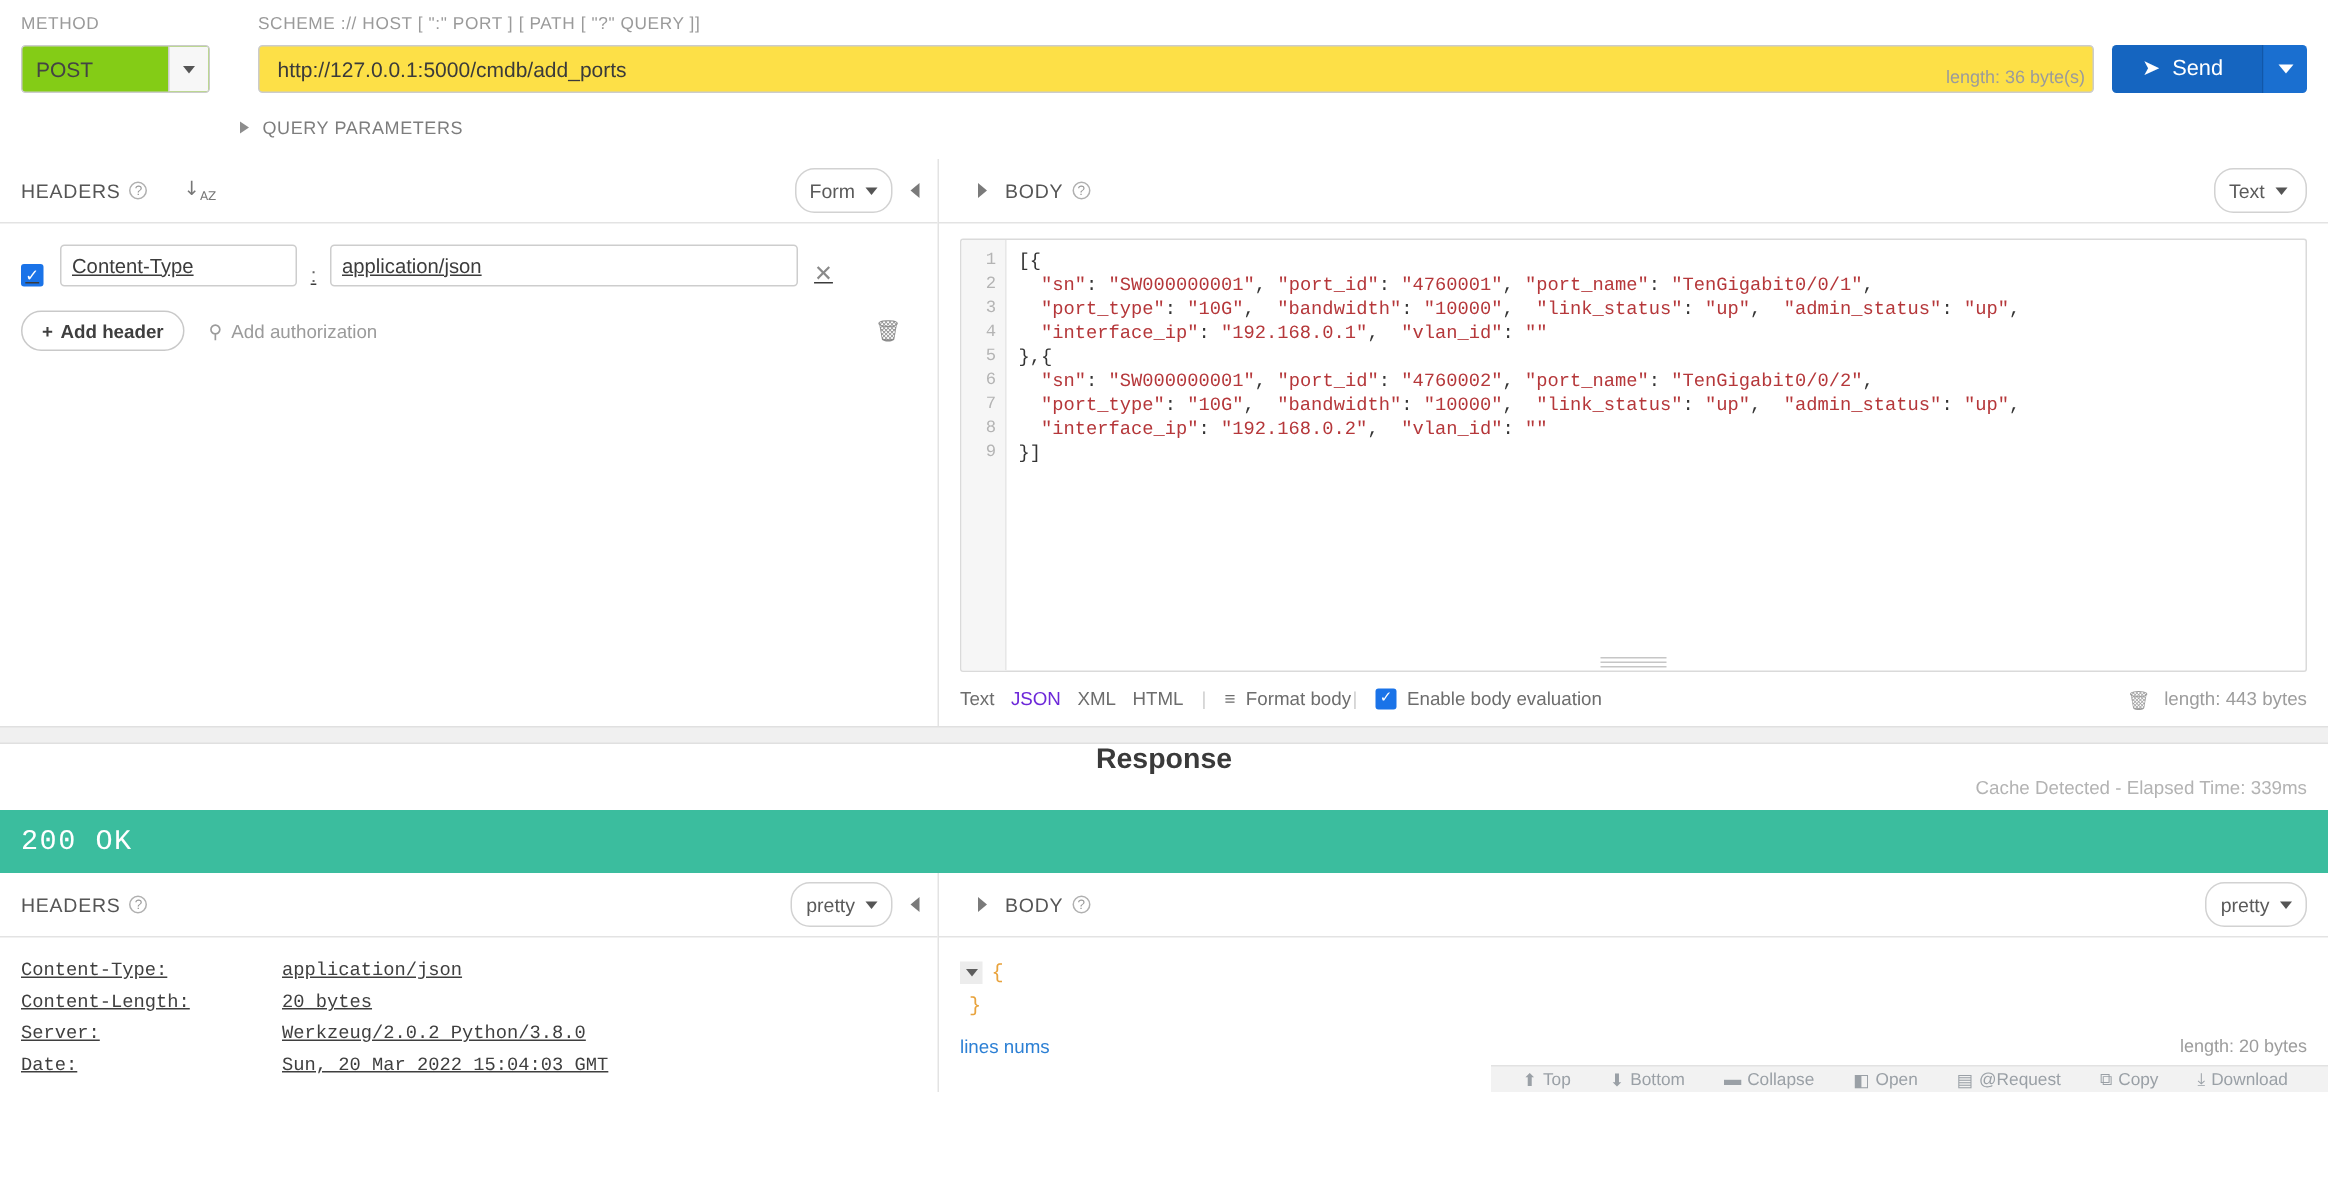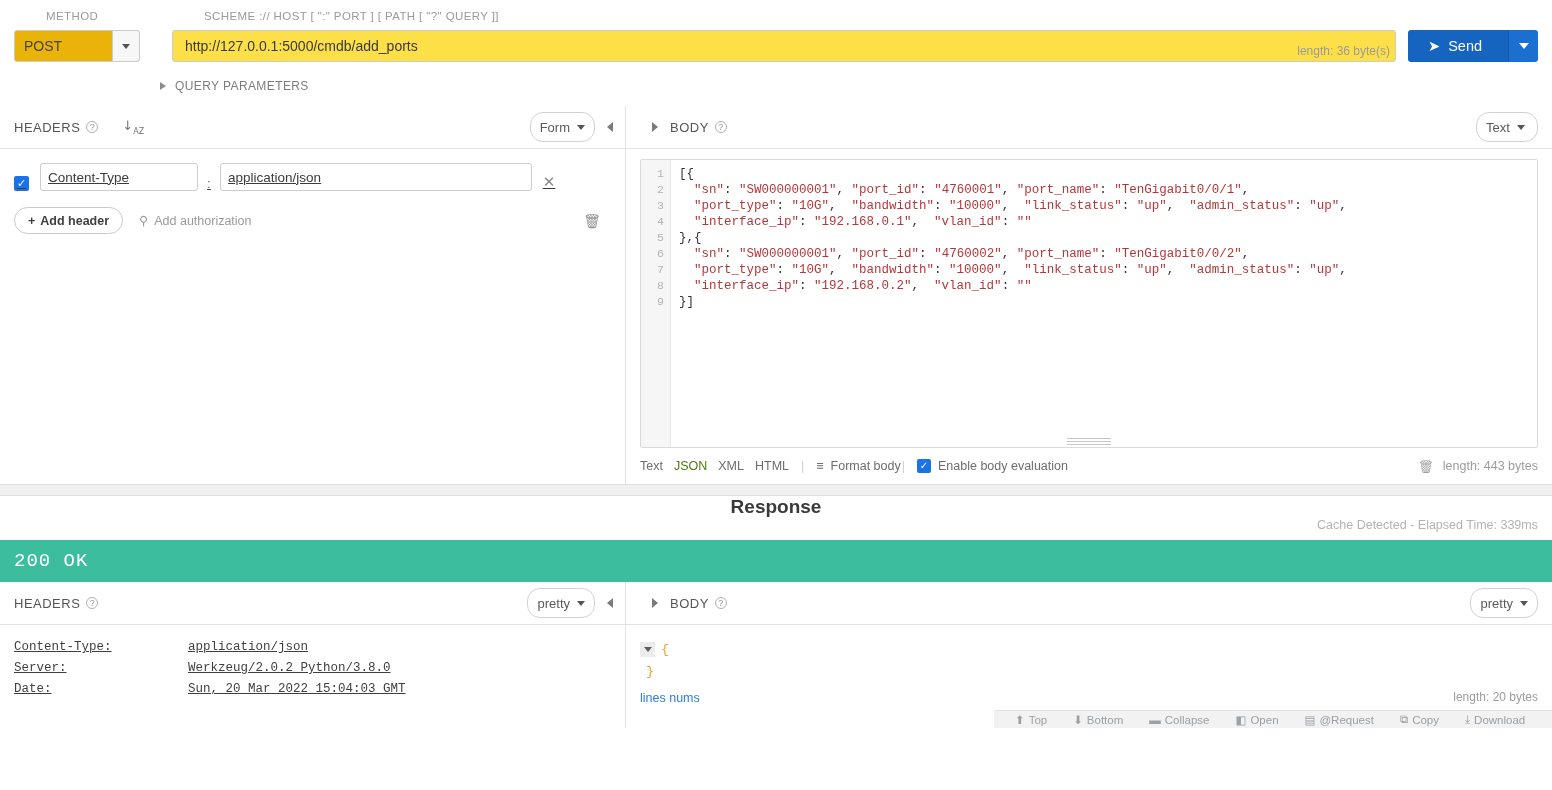--- a/index.html
+++ b/index.html
@@ -16,25 +16,24 @@
   
   .req-top { padding: 8px 14px 0 14px; display: flex; align-items: flex-start; }
   .col-method { width: 126px; flex: 0 0 126px; }
   .col-url { flex: 1 1 auto; padding-left: 32px; position: relative; }
   .col-send { flex: 0 0 142px; padding-left: 12px; }
 
   .field-label {
     font-size: 11.5px; color: #9a9a9a; letter-spacing: .4px;
     text-transform: uppercase; line-height: 16px; margin-bottom: 6px;
     white-space: nowrap;
-    margin-left: 32px;
   }
   .method-select {
     display: flex; align-items: stretch; height: 32px;
-    border: 1px solid #ccc; border-radius: 3px; background: #eab308;
+    border: 1px solid #ccc; border-radius: 3px; background: #84cc16;
     overflow: hidden;
   }
   .method-select .val {
     flex: 1 1 auto; display: flex; align-items: center; padding-left: 9px;
     font-size: 14px; color: #444;
   }
   .method-select .caret-box {
     width: 27px; flex: 0 0 27px; border-left: 1px solid #ccc;
     background: #f7f7f7; display: flex; align-items: center; justify-content: center;
   }
@@ -167,21 +166,21 @@
   .grip {
     position: absolute; left: 50%; transform: translateX(-50%); bottom: 4px;
     width: 44px; height: 7px;
   }
   .grip i { display:block; height:1px; background:#c6c6c6; margin-top:2px; }
   .body-foot {
     height: 36px; display: flex; align-items: center; padding: 0 14px;
     font-size: 12.5px; color: #6d6d6d; gap: 0;
   }
   .fmt { margin-right: 11px; cursor: pointer; color: #6d6d6d; }
-  .fmt.active { color: #4d7c0f; }
+  .fmt.active { color: #6d28d9; }
   .divider-v { color: #cfcfcf; margin: 0 12px 0 1px; }
   .fmt-body { display: inline-flex; align-items: center; gap: 7px; cursor: pointer; }
   .cbx-sm {
     width: 14px; height: 14px; border-radius: 2px; background: #1a73e8;
     display: inline-flex; align-items: center; justify-content: center;
     margin-right: 7px; cursor: pointer;
   }
   .cbx-sm::after { content: "✓"; color: #fff; font-size: 10px; line-height: 1;
                    font-family: "DejaVu Sans", sans-serif; }
   .foot-right { margin-left: auto; display: inline-flex; align-items: center; gap: 9px;
@@ -394,20 +393,24 @@
           <span class="tri-l"></span>
         </span>
       </div>
       <div class="panel-rule"></div>
       <div class="kv-table" id="respkv">
           <div class="kv-row">
             <span class="kv-k">Content-Type:</span>
             <span>application/json</span>
           </div>
           <div class="kv-row">
+            <span class="kv-k">Content-Length:</span>
+            <span>20 bytes</span>
+          </div>
+          <div class="kv-row">
             <span class="kv-k">Server:</span>
             <span>Werkzeug/2.0.2 Python/3.8.0</span>
           </div>
           <div class="kv-row">
             <span class="kv-k">Date:</span>
             <span>Sun, 20 Mar 2022 15:04:03 GMT</span>
           </div>
         </div>
     </div>
 

